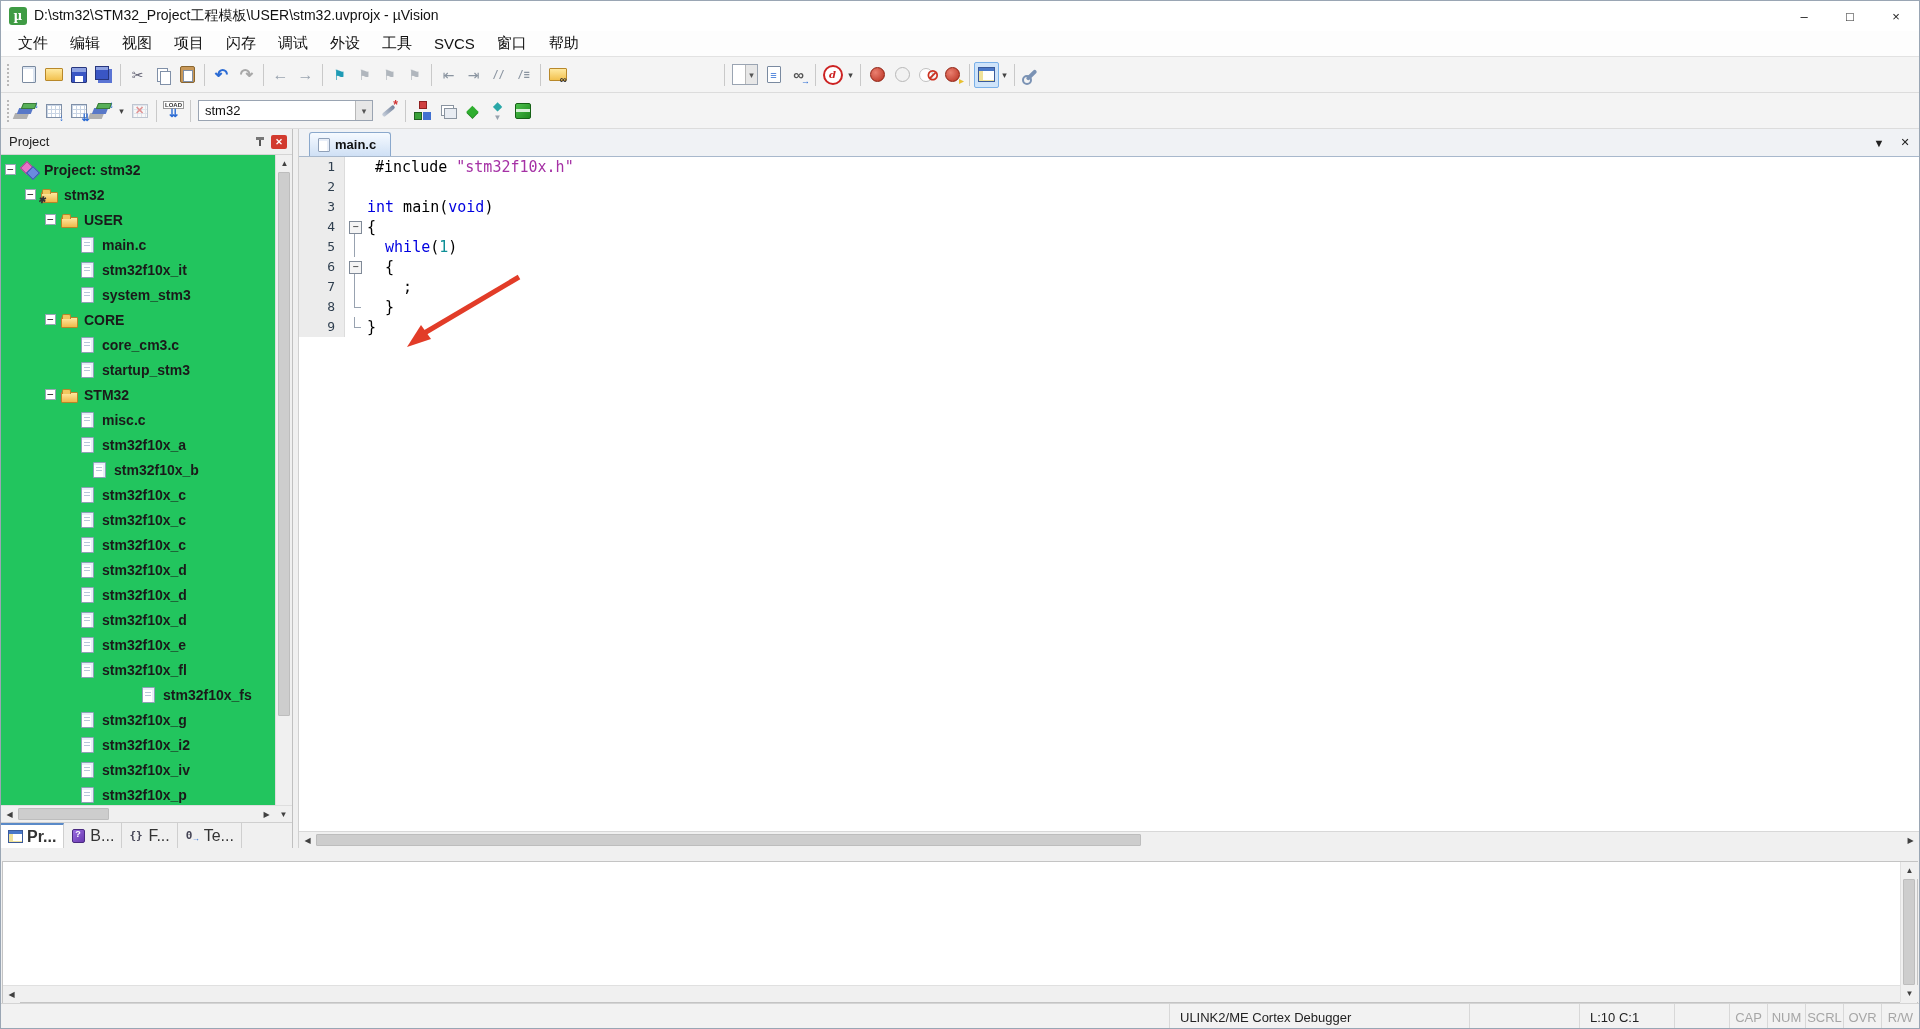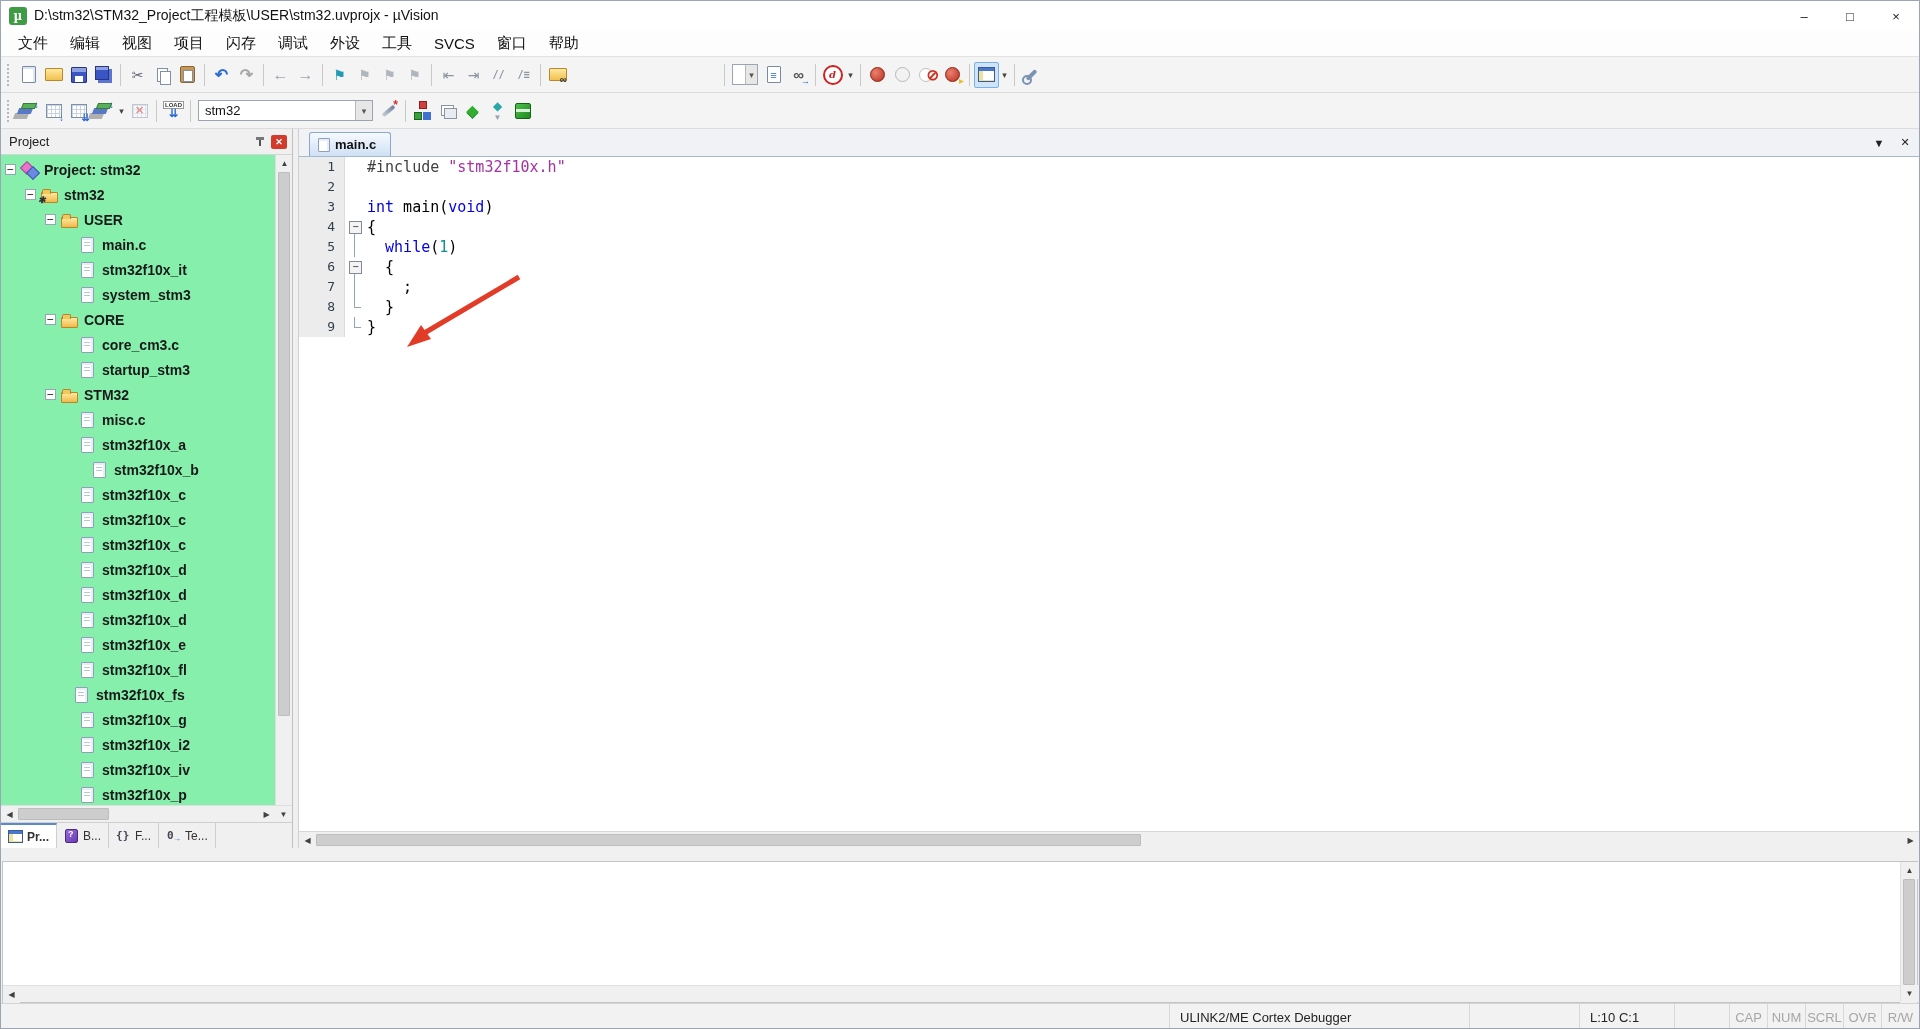--- a/index.html
+++ b/index.html
@@ -93,21 +93,21 @@
   .projpanel{width:292px;background:#fff;border-right:1px solid #c0c0c0;display:flex;flex-direction:column;flex:0 0 auto;}
   .panelhdr{height:26px;background:#f0f0f0;border-bottom:1px solid #d4d4d4;display:flex;align-items:center;padding:0 5px 0 8px;flex:0 0 auto;}
   .panelhdr .ptitle{font-size:13px;color:#222;}
   .phbtns{margin-left:auto;display:flex;align-items:center;gap:4px;}
   .pin{width:14px;height:14px;position:relative;}
   .pin::before{content:"";position:absolute;left:6px;top:2px;width:2px;height:9px;background:#555;}
   .pin::after{content:"";position:absolute;left:3px;top:2px;width:8px;height:3px;background:#777;}
   .pclose{width:16px;height:14px;background:#d23a2e;border-radius:2px;color:#fff;font:bold 9px "Liberation Sans",sans-serif;display:flex;align-items:center;justify-content:center;}
   .pclose::before{content:"✕";}
 
-  .treewrap{position:relative;flex:1;overflow:hidden;background:#86efac;text-decoration:underline;}
+  .treewrap{position:relative;flex:1;overflow:hidden;background:#22c55e;text-decoration:underline;}
   .tree{position:absolute;inset:0 17px 0 0;overflow:hidden;padding-top:2px;}
   .trow{height:25px;display:flex;align-items:center;font-size:14px;font-weight:600;color:#1a1a1a;white-space:nowrap;overflow:hidden;}
   .exp{width:11px;height:11px;border:1px solid #98a4b4;background:#fff;flex:0 0 auto;margin-right:5px;position:relative;}
   .exp::before{content:"−";position:absolute;left:1px;top:-2px;font:11px/13px "DejaVu Sans Mono",monospace;color:#333;}
   .ni{width:18px;height:16px;position:relative;flex:0 0 auto;margin-right:5px;}
   .ni-target::before{content:"";position:absolute;left:1px;top:1px;width:8px;height:8px;background:#e873c8;border:1px solid #a04890;transform:rotate(45deg);}
   .ni-target::after{content:"";position:absolute;left:7px;top:6px;width:8px;height:8px;background:#6a8ae0;border:1px solid #3a55a8;transform:rotate(45deg);}
   .ni-folder::before,.ni-folder-gear::before{content:"";position:absolute;left:0;top:5px;width:15px;height:9px;background:linear-gradient(#ffe9a0,#f0b94a);border:1px solid #b8852a;border-radius:1px;}
   .ni-folder::after,.ni-folder-gear::after{content:"";position:absolute;left:1px;top:2px;width:7px;height:4px;background:#f0c860;border:1px solid #b8852a;border-bottom:none;border-radius:2px 2px 0 0;}
   .ni .gear{position:absolute;left:-3px;bottom:-2px;font-size:9px;color:#333;}
@@ -115,21 +115,21 @@
   .ni-file::after{content:"";position:absolute;left:5px;top:5px;width:6px;height:6px;background:repeating-linear-gradient(#b8c6da 0 1px,transparent 1px 3px);}
 
   .vscroll{position:absolute;right:0;top:0;bottom:0;width:17px;background:#f0f0f0;border-left:1px solid #dedede;display:flex;flex-direction:column;}
   .sbtn{width:17px;height:17px;flex:0 0 auto;display:flex;align-items:center;justify-content:center;background:#f0f0f0;color:#404040;font-size:8px;}
   .strack{flex:1;position:relative;}
   .sthumb{position:absolute;background:#cdcdcd;border:1px solid #bdbdbd;border-radius:1px;}
   .treehbar{height:17px;background:#f0f0f0;border-top:1px solid #dedede;display:flex;flex:0 0 auto;}
   .htrack{flex:1;position:relative;}
 
   .paneltabs{height:26px;background:#f0f0f0;border-top:1px solid #cfcfcf;display:flex;align-items:stretch;flex:0 0 auto;}
-  .ptab{display:flex;align-items:center;gap:4px;padding:0 7px;font-size:12px;color:#333;border-right:1px solid #cfcfcf;}
+  .ptab{display:flex;align-items:center;gap:4px;padding:0 7px;font-size:16px;color:#333;border-right:1px solid #cfcfcf;}
   .ptab.active{background:#fff;border-top:2px solid #5a8ac8;font-weight:bold;}
   .pticon{width:15px;height:13px;position:relative;flex:0 0 auto;}
   .pt-project::before{content:"";position:absolute;inset:0;background:#fff;border:1px solid #3a5a9a;box-shadow:inset 0 3px 0 #4a78c8,inset 4px -1px 0 #f0e29a;}
   .pt-books::before{content:"";position:absolute;left:1px;top:0;width:11px;height:12px;background:linear-gradient(135deg,#9a6ae0,#6a3ab0);border:1px solid #4a2a80;border-radius:2px;}
   .pt-books::after{content:"?";position:absolute;left:4px;top:0;color:#fff;font:bold 9px "Liberation Sans",sans-serif;}
   .pt-functions::before{content:"{}";position:absolute;left:0;top:0;font:bold 11px "DejaVu Sans Mono",monospace;color:#445;}
   .pt-templates::before{content:"0";position:absolute;left:1px;top:0;font:bold 11px "DejaVu Sans Mono",monospace;color:#445;}
   .pt-templates::after{content:"→";position:absolute;right:0;bottom:-1px;font-size:8px;font-weight:bold;color:#2b6bd4;}
 
   .splitter{width:5px;background:#f0f0f0;flex:0 0 auto;}
@@ -145,21 +145,21 @@
   .cline{height:20px;display:flex;align-items:stretch;}
   .ln{width:46px;background:#ececec;border-right:1px solid #dcdcdc;color:#2f3f4f;font-size:13px;text-align:right;padding-right:9px;line-height:20px;flex:0 0 auto;}
   .fold{width:22px;position:relative;flex:0 0 auto;background:#fff;}
   .fold.minus::before{content:"−";position:absolute;left:4px;top:4px;width:11px;height:11px;border:1px solid #808a98;background:#f4f4f4;font:10px/10px "DejaVu Sans Mono",monospace;text-align:center;color:#333;}
   .fold.minus::after{content:"";position:absolute;left:9px;top:17px;bottom:0;width:1px;background:#98a2b0;}
   .fold.v::before{content:"";position:absolute;left:9px;top:0;bottom:0;width:1px;background:#98a2b0;}
   .fold.end::before{content:"";position:absolute;left:9px;top:0;height:10px;width:1px;background:#98a2b0;}
   .fold.end::after{content:"";position:absolute;left:9px;top:10px;width:7px;height:1px;background:#98a2b0;}
   .codetext{flex:1;white-space:pre;font-size:15px;line-height:20px;color:#000;background:#fff;}
   .cline.hl .codetext,.cline.hl .fold{background:#d9f5dc;}
-  .c-pre{color:#404040;}
+  .c-pre{color:#000000;margin-left:8px;}
   .c-str{color:#a531a5;}
   .c-kw{color:#0000e0;}
   .c-num{color:#0e8f96;}
   .c-pln{color:#000;}
   .redarrow{position:absolute;left:70px;top:112px;pointer-events:none;}
 
   .hscroll{height:17px;background:#f0f0f0;border-top:1px solid #d8d8d8;display:flex;flex:0 0 auto;}
 
   
   .midgap{height:13px;flex:0 0 auto;}
@@ -374,21 +374,21 @@
               <span data-name="tree-item-label">stm32f10x_d</span>
             </div>
             <div class="trow" data-name="tree-item-stm32f10x-e" style="padding-left: 78px;">
               <span class="ni ni-file" data-name="file-icon"></span>
               <span data-name="tree-item-label">stm32f10x_e</span>
             </div>
             <div class="trow" data-name="tree-item-stm32f10x-fl" style="padding-left: 78px;">
               <span class="ni ni-file" data-name="file-icon"></span>
               <span data-name="tree-item-label">stm32f10x_fl</span>
             </div>
-            <div class="trow" data-name="tree-item-stm32f10x-fs" style="padding-left: 72px;">
+            <div class="trow" data-name="tree-item-stm32f10x-fs" style="padding-left: 104px; margin-left: 35px;">
               <span class="ni ni-file" data-name="file-icon"></span>
               <span data-name="tree-item-label">stm32f10x_fs</span>
             </div>
             <div class="trow" data-name="tree-item-stm32f10x-g" style="padding-left: 78px;">
               <span class="ni ni-file" data-name="file-icon"></span>
               <span data-name="tree-item-label">stm32f10x_g</span>
             </div>
             <div class="trow" data-name="tree-item-stm32f10x-i2" style="padding-left: 78px;">
               <span class="ni ni-file" data-name="file-icon"></span>
               <span data-name="tree-item-label">stm32f10x_i2</span>

